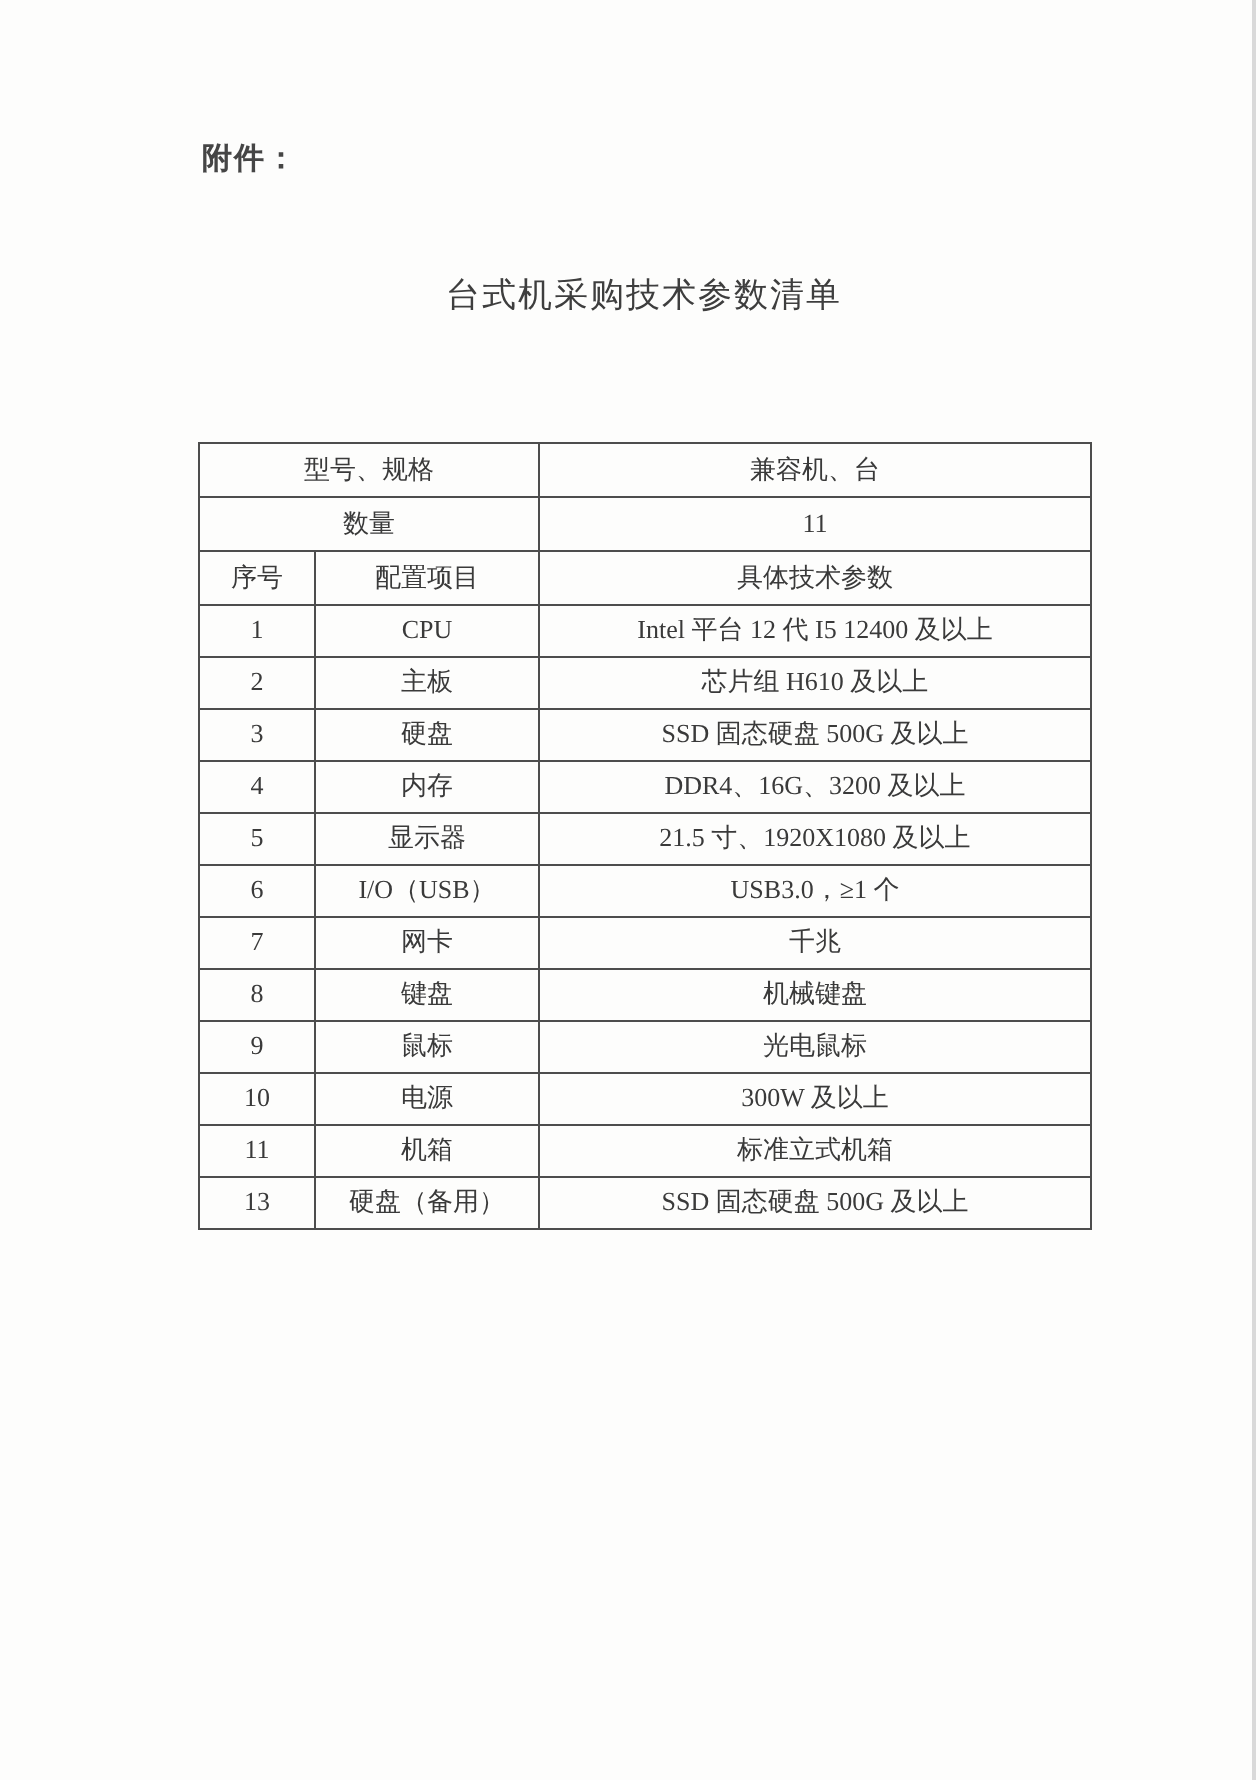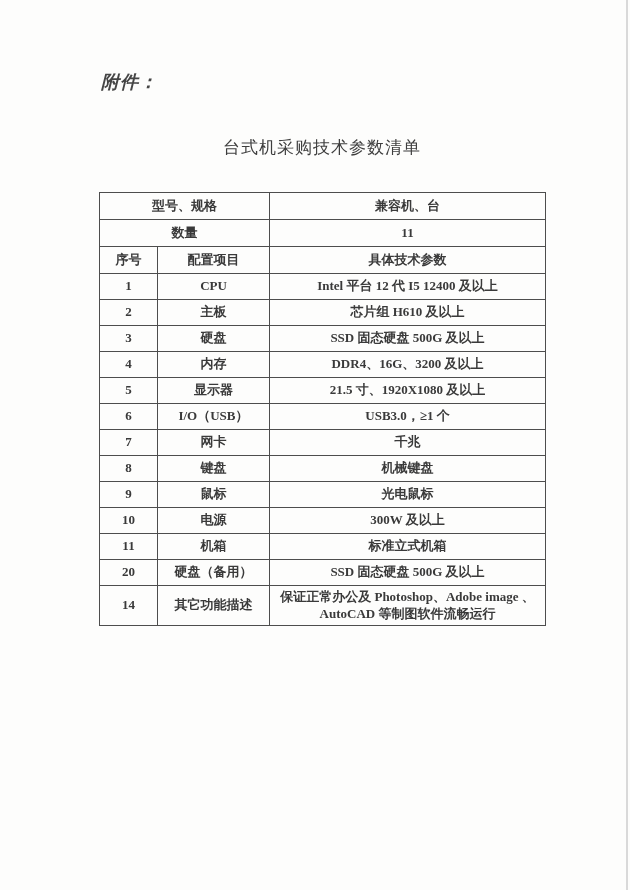--- a/index.html
+++ b/index.html
@@ -21,45 +21,43 @@
     top: 0;
     right: 2px;
     width: 2px;
     height: 890px;
     background: #d9d9d9;
   }
   .attachment-label {
     position: absolute;
     left: 101px;
     top: 70px;
-    font-size: 18px;
+    font-size: 15px;
     font-weight: bold;
     letter-spacing: 1px;
     color: #454545;
-    font-style: italic;
   }
   .doc-title {
     position: absolute;
     left: 99px;
     top: 136px;
     width: 446px;
     text-align: center;
     font-size: 17px;
     font-weight: normal;
     letter-spacing: 1px;
     color: #3e3e3e;
   }
   table.spec-table {
     position: absolute;
     left: 99px;
-    top: 192px;
+    top: 221px;
     width: 446px;
     border-collapse: collapse;
     table-layout: fixed;
-    font-weight: bold;
   }
   table.spec-table td {
     border: 1.5px solid #4d4d4d;
     text-align: center;
     vertical-align: middle;
     font-size: 13px;
     line-height: 1.28;
     padding: 1px 4px;
     color: #3a3a3a;
     word-break: break-word;
@@ -156,23 +154,18 @@
       <td>10</td>
       <td>电源</td>
       <td>300W 及以上</td>
     </tr>
     <tr class="row-single">
       <td>11</td>
       <td>机箱</td>
       <td>标准立式机箱</td>
     </tr>
     <tr class="row-single">
-      <td>20</td>
+      <td>13</td>
       <td>硬盘（备用）</td>
       <td>SSD 固态硬盘 500G 及以上</td>
-    </tr>
-    <tr class="row-multi">
-      <td>14</td>
-      <td>其它功能描述</td>
-      <td>保证正常办公及 Photoshop、Adobe image 、AutoCAD 等制图软件流畅运行</td>
     </tr>
   </tbody>
 </table>
 
 </body></html>

